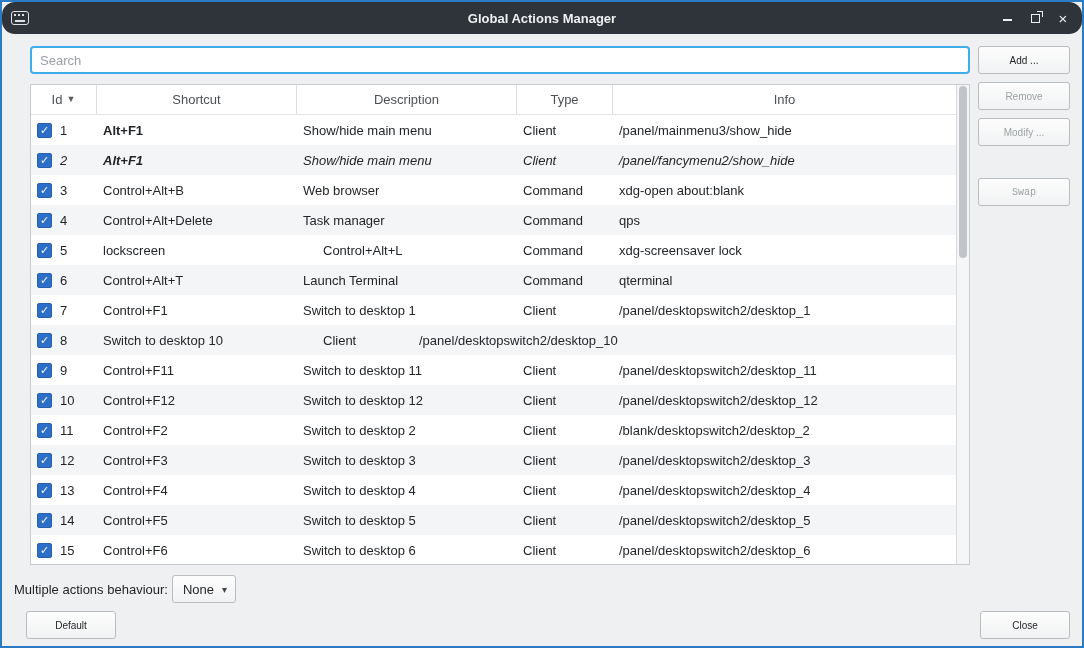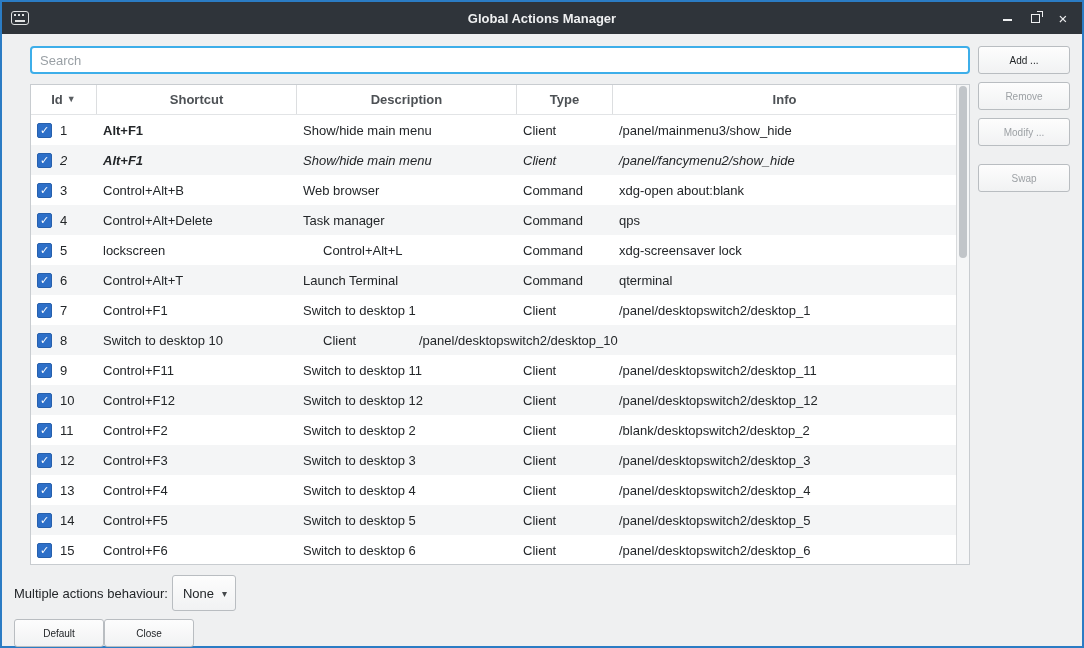--- a/index.html
+++ b/index.html
@@ -16,20 +16,21 @@
     display: flex; flex-direction: column;
     background: #eff0f1;
   }
   
   .titlebar {
     height: 32px; flex: 0 0 32px;
     background: #2f343a;
     display: flex; align-items: center;
     position: relative;
     color: #eff0f1;
+    border-radius: 13px;
   }
   .app-icon {
     width: 18px; height: 14px;
     margin-left: 9px;
     border: 1.5px solid #dfe1e2;
     border-radius: 3px;
     position: relative;
   }
   .app-icon::before {
     content: "";
@@ -96,35 +97,35 @@
     border: 1px solid #b9bdc1;
     border-radius: 3px;
     font-family: inherit; font-size: 10px;
     color: #232629;
     cursor: pointer;
     display: inline-flex; align-items: center; justify-content: center;
     padding: 0 10px;
   }
   .btn:disabled { color: #9da1a5; cursor: default; }
   .side-col .btn { width: 100%; margin-bottom: 8px; }
-  .side-col .btn.gap-top { margin-top: 10px; }
+  .side-col .btn.gap-top { margin-top: 24px; font-family: Liberation Mono, monospace; }
   
   .table {
     margin-top: 10px;
     background: #ffffff;
     border: 1px solid #c8ccd0;
     position: relative;
     height: 481px;
     padding-right: 13px;
     overflow: hidden;
   }
   .thead { display: flex; height: 30px; border-bottom: 1px solid #e2e4e6; background: #fff; }
   .th {
     display: flex; align-items: center; justify-content: center;
-    font-weight: bold; color: #4d5155;
+    font-weight: normal; color: #4d5155;
     border-right: 1px solid #dcdee0;
     gap: 4px;
   }
   .th:last-child { border-right: none; }
   .sort-arrow { font-size: 9px; color: #5a5e62; line-height: 1; }
   .c-id { width: 66px; flex: 0 0 66px; }
   .c-shortcut { width: 200px; flex: 0 0 200px; }
   .c-desc { width: 220px; flex: 0 0 220px; }
   .c-type { width: 96px; flex: 0 0 96px; }
   .c-info { flex: 1; min-width: 0; }
@@ -165,34 +166,35 @@
     cursor: pointer;
   }
   
   .behaviour-row {
     margin-top: 10px;
     display: flex; align-items: center;
     gap: 4px;
     flex: 0 0 28px;
   }
   .dropdown {
-    height: 36px;
+    height: 28px;
     background: linear-gradient(#fdfdfd, #f1f2f3);
     border: 1px solid #b9bdc1;
     border-radius: 3px;
     display: inline-flex; align-items: center;
     gap: 8px;
     padding: 0 8px 0 10px;
     cursor: pointer;
   }
   .dropdown .chev { font-size: 10px; color: #45484b; }
   .bottom-row {
     margin-top: 8px;
-    display: flex; align-items: center;
+    display: flex; justify-content: space-between; align-items: center;
     flex: 0 0 28px;
+    margin-left: 12px;
   }
   .bottom-row .btn { min-width: 90px; }
 </style>
 </head>
 <body>
 
 <div class="window">
 
   <div class="titlebar">
     <div class="app-icon"></div>

